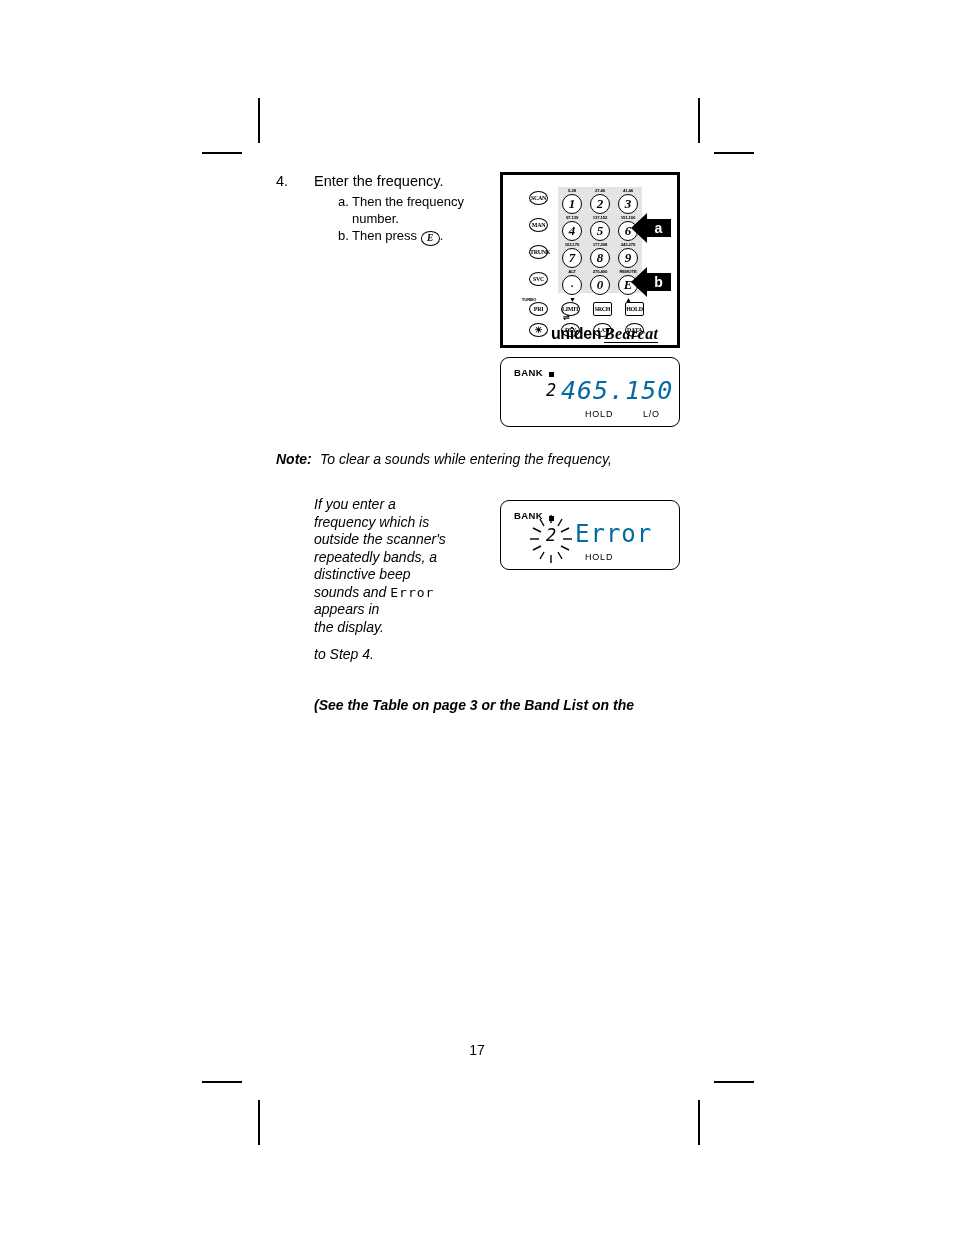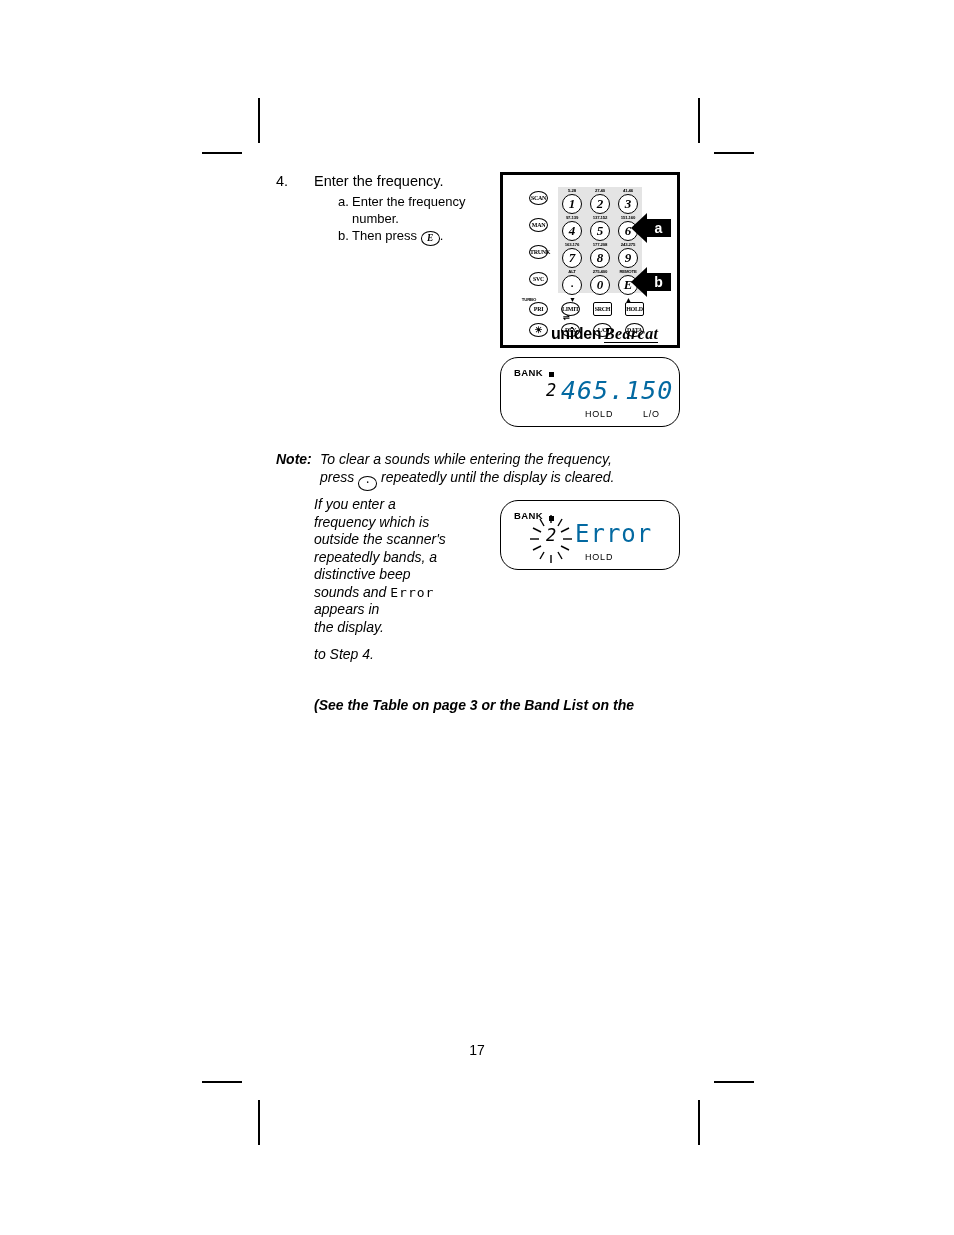--- a/index.html
+++ b/index.html
@@ -219,21 +219,21 @@
     font-size: 14px;
     font-weight: bold;
     text-align: center;
     line-height: 18px;
   }
 
   
   .lcd {
     position: absolute;
     border: 1.6px solid #000;
-    border-radius: 18px;
+    border-radius: 9px;
     background: #fff;
     box-sizing: border-box;
     text-align: right;
   }
   .lcd-bank {
     position: absolute;
     left: 13px;
     top: 9px;
     font-size: 9.5px;
     font-weight: bold;
@@ -328,21 +328,21 @@
 <div class="crop-v" style="left:698px; top:1100px; height:45px;"></div>
 
 <div id="step-block">
   <div class="step-line">
     <span class="step-num">4.</span>
     <span>Enter the frequency.</span>
   </div>
   <div class="sub-list">
     <div class="sub-item">
       <span class="sub-label">a.</span>
-      <span class="sub-text">Enter the frequency number.</span>
+      <span class="sub-text">Then the frequency number.</span>
     </div>
     <div class="sub-item">
       <span class="sub-label">b.</span>
       <span class="sub-text"><span>Then press </span><span class="keyglyph">E</span><span>.</span></span>
     </div>
   </div>
 </div>
 
 <div id="keypad-figure">
   <div id="keypad-inner">
@@ -415,21 +415,20 @@
   <div class="lcd-bankno" style="left:45px; top:22px; font-size:17px;">2</div>
   <div class="lcd-main" style="left:60px; top:18px; font-size:25px;">465.150</div>
   <div class="lcd-sub" style="left:84px; top:51px;">HOLD</div>
   <div class="lcd-sub" style="left:142px; top:51px;">L/O</div>
 </div>
 
 <div id="note-block">
   <div id="note-label">Note:</div>
   <div id="note-text">
     <div>To clear a sounds while entering the frequency,</div>
-    <div><span>press </span><span class="keyglyph dot">.</span><span> repeatedly until the display is cleared.</span></div>
   </div>
 </div>
 
 <div class="body-par" style="left:314px; top:496px; width:180px;">
   <div>If you enter a</div>
   <div>frequency which is</div>
   <div>outside the scanner's</div>
   <div>repeatedly bands, a</div>
   <div>distinctive beep</div>
   <div><span>sounds and </span><span class="lcdfont">Error</span></div>

